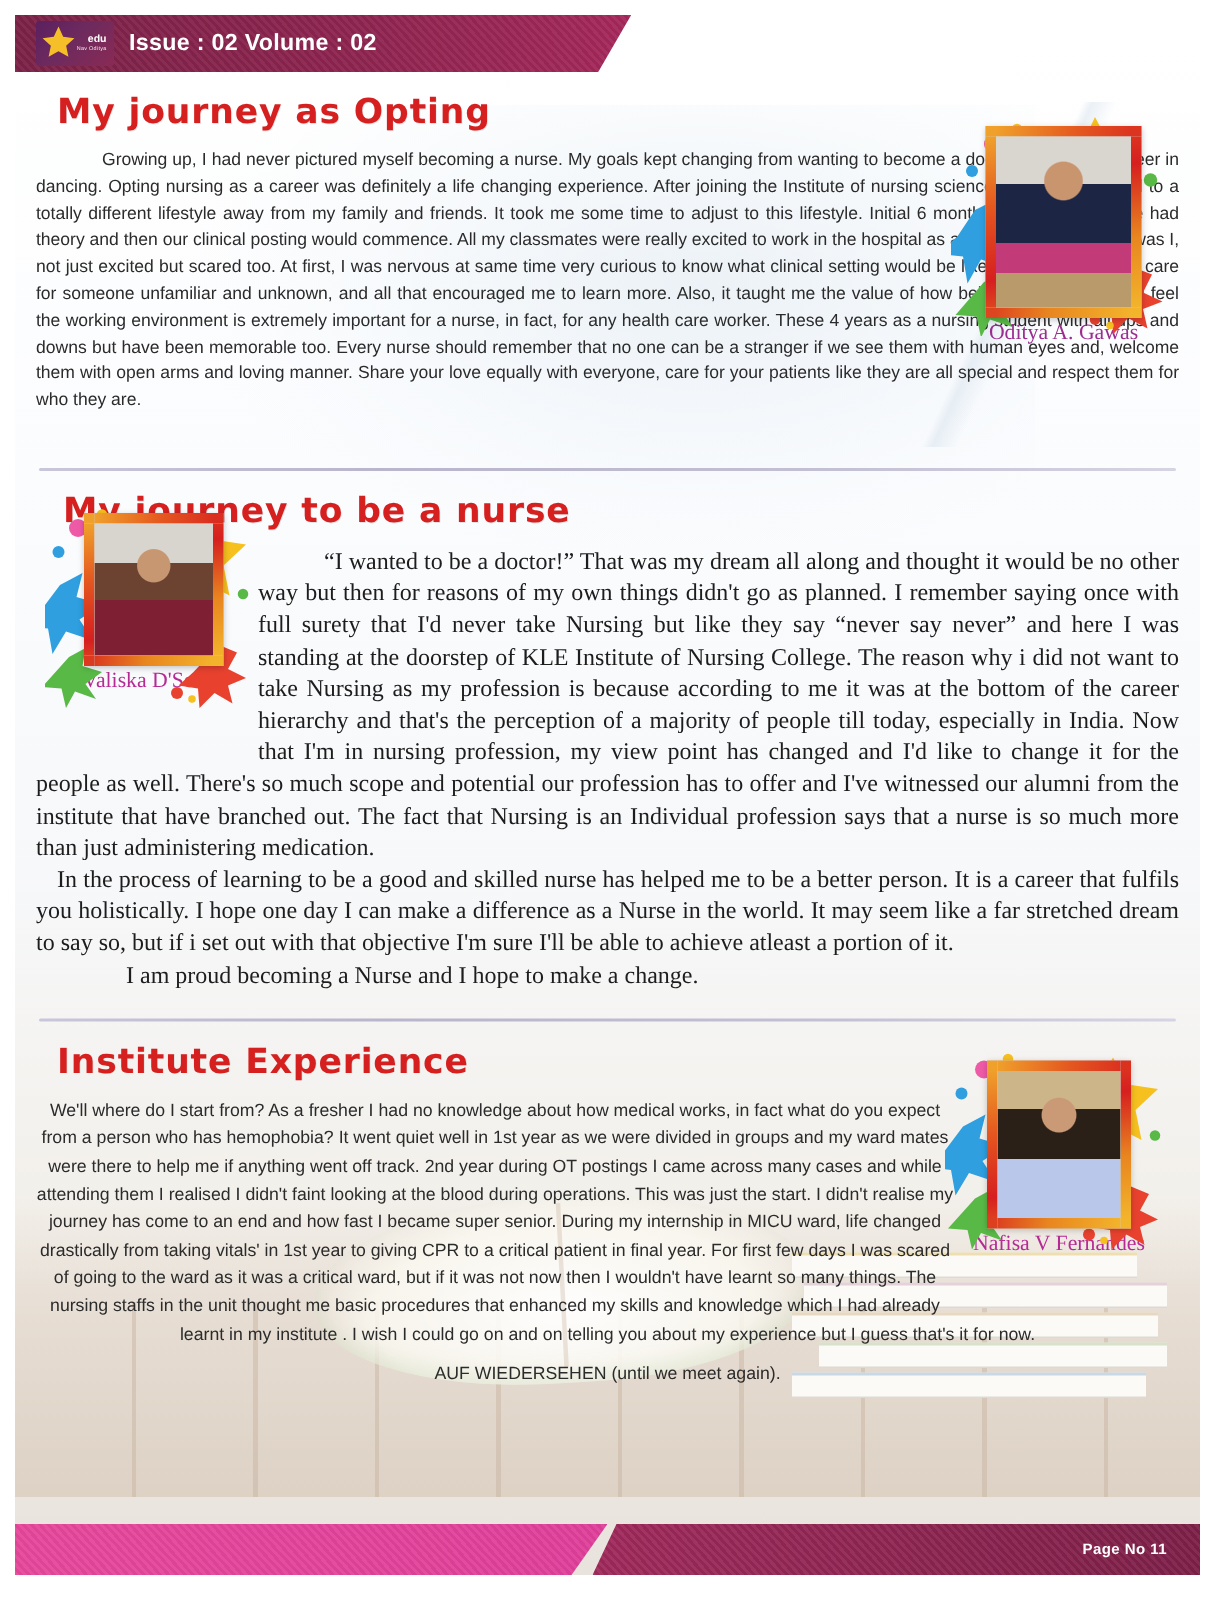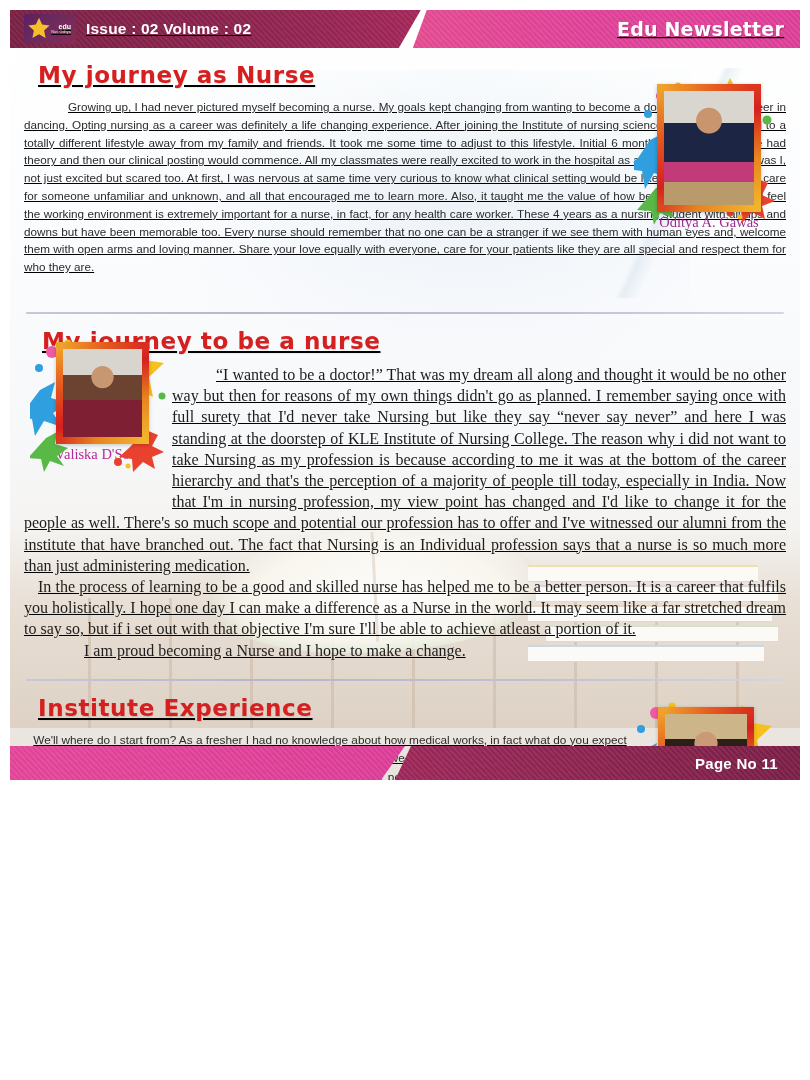--- a/index.html
+++ b/index.html
@@ -16,31 +16,30 @@
     position: relative;
     width: 810px;
     height: 1080px;
     background: #ffffff;
     padding: 10px 10px 8px 10px;
   }
 
   .page-inner {
     position: relative;
     width: 790px;
-    height: 770px;
+    height: 1040px;
     background:
       linear-gradient(to bottom,
         #ffffff 0%,
         #fbfcfe 30%,
         #f7f8fa 55%,
         #f2efe9 78%,
         #ece8e1 90%,
         #e8e4dd 100%);
     overflow: hidden;
-    text-decoration: underline;
   }
 
   
   .bg-art { position: absolute; inset: 0; pointer-events: none; z-index: 0; }
 
   .bg-desk {
     position: absolute; left: 0; right: 0; bottom: 52px; height: 200px;
     background: linear-gradient(to bottom, rgba(226,214,203,0) 0%, rgba(223,209,196,.55) 40%, rgba(219,205,191,.8) 100%);
   }
   .bg-desk-lines {
@@ -235,21 +234,21 @@
   .foot-right {
     flex: 1; margin-left: -10px;
     background:
       repeating-linear-gradient(47deg, rgba(255,255,255,.05) 0 2px, rgba(0,0,0,.05) 2px 4px),
       linear-gradient(to right, #a02a5c 0%, #8d2551 55%, #7e2049 100%);
     clip-path: polygon(16px 0, 100% 0, 100% 100%, 0 100%);
     display: flex; align-items: center; justify-content: flex-end;
     padding-right: 22px;
   }
   .page-no {
-    color: #ffffff; font-size: 15px; font-weight: bold; letter-spacing: .3px;
+    color: #ffffff; font-size: 10px; font-weight: bold; letter-spacing: .3px;
     white-space: nowrap;
   }
 </style>
 </head>
 <body>
 
 <div class="page">
   <div class="page-inner">
 
     <div class="bg-art">
@@ -275,29 +274,26 @@
                 <path fill="#f5bf2a" d="M12 1.6l2.9 6.3 6.9.8-5.1 4.7 1.4 6.8L12 16.8 5.9 20.2l1.4-6.8L2.2 8.7l6.9-.8z"></path>
               </svg>
           </span>
           <span class="logo-text">
             <span>edu</span>
             <small>Nav Oditya</small>
           </span>
         </div>
         <div class="issue-line">Issue : 02  Volume : 02</div>
       </div>
-      <div class="mast-right">
-        <div class="newsletter-title">Edu Newsletter</div>
-      </div>
     </div>
 
     <div class="content">
 
       <div class="a1-wrap">
-        <h2 class="sec-title">My journey as Nurse</h2>
+        <h2 class="sec-title">My journey as Opting</h2>
 
         <div class="a1-photo photo-card">
           <div class="splash" style="inset:0">
             <svg width="150" height="150" viewBox="0 0 150 150">
               <path fill="#f6c01f" d="M96 4l10 19 21 3-15 14 4 21-19-10-20 10 4-21-15-14 21-3z"></path>
               <path fill="#2f9fe0" d="M16 66l16-8-4 17 18 5-16 10 9 15-19-6-9 16-3-18-18-2 14-11z"></path>
               <path fill="#e8422f" d="M121 104l13 5-6 12 13 6-13 5 3 13-13-7-10 11-1-14-14-2 11-9z"></path>
               <path fill="#59b947" d="M22 114l12-6-2 13 14 4-12 8 7 11-15-5-6 12-3-14-14-1z"></path>
               <circle cx="28" cy="22" r="6" fill="#ef5aa7"></circle>
               <circle cx="44" cy="12" r="3.5" fill="#f6c01f"></circle>

